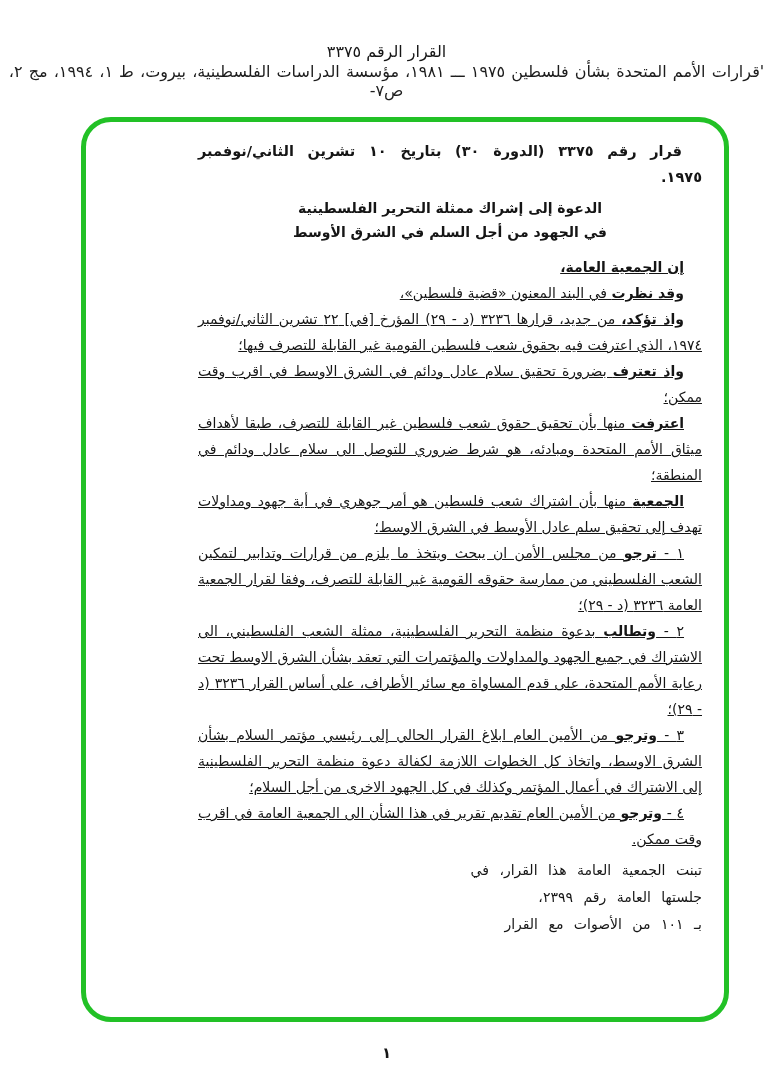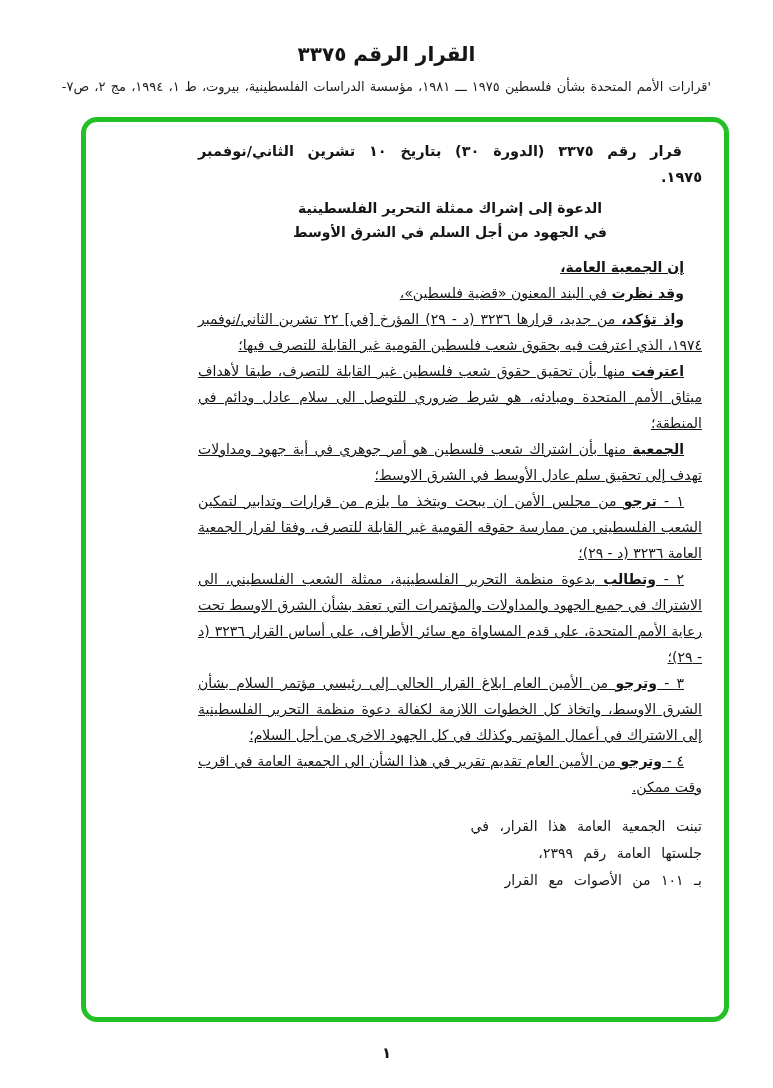--- a/index.html
+++ b/index.html
@@ -19,39 +19,39 @@
     width: 773px;
     height: 1088px;
     overflow: hidden;
     background: #ffffff;
   }
   .doc-header {
     text-align: center;
     padding-top: 42px;
   }
   .doc-title {
-    font-size: 20px;
-    font-weight: 700;
+    font-size: 16px;
+    font-weight: 400;
     margin: 0;
   }
   .doc-source {
-    font-size: 13px;
-    margin-top: 13px;
+    font-size: 16px;
+    margin-top: 1px;
     color: #1c1c1c;
     word-spacing: 1px;
   }
   .green-box {
     position: absolute;
     top: 117px;
     right: 44px;
     width: 648px;
     height: 905px;
     box-sizing: border-box;
     border: 5px solid #22c126;
-    border-radius: 16px;
+    border-radius: 30px;
     background: #ffffff;
   }
   .content {
     padding: 16px 22px 10px 112px;
     font-size: 14px;
     line-height: 26px;
     text-align: justify;
   }
   .date-line {
     margin: 0 0 2px 0;
@@ -70,21 +70,21 @@
   .res-heading.second { margin-bottom: 10px; }
   .para {
     margin: 0;
     text-indent: 18px;
     text-decoration: underline;
   }
   .para .lead { font-weight: 700; }
   .para .num { font-weight: 400; }
   .space-above { margin-top: 6px; }
   .closing {
-    margin-top: 13px;
+    margin-top: 5px;
     word-spacing: 6px;
   }
   .closing-line { line-height: 27px; }
   .page-number {
     position: absolute;
     bottom: 26px;
     left: 0;
     right: 0;
     text-align: center;
     font-weight: 700;
@@ -108,20 +108,21 @@
 
       <div class="res-heading first">الدعوة إلى إشراك ممثلة التحرير الفلسطينية</div>
       <div class="res-heading second">في الجهود من أجل السلم في الشرق الأوسط</div>
 
       <p class="para space-above"><span class="num"></span><strong class="lead">إن الجمعية العامة،</strong><span></span></p>
 
       <p class="para"><span class="num"></span><strong class="lead">وقد نظرت</strong><span> في البند المعنون «قضية فلسطين»،</span></p>
 
       <p class="para"><span class="num"></span><strong class="lead">واذ تؤكد،</strong><span> من جديد، قرارها ٣٢٣٦ (د - ٢٩) المؤرخ [في] ٢٢ تشرين الثاني/نوفمبر ١٩٧٤، الذي اعترفت فيه بحقوق شعب فلسطين القومية غير القابلة للتصرف فيها؛</span></p>
 
+      <p class="para"><span class="num"></span><strong class="lead">واذ تعترف</strong><span> بضرورة تحقيق سلام عادل ودائم في الشرق الاوسط في اقرب وقت ممكن؛</span></p>
 
       <p class="para"><span class="num"></span><strong class="lead">اعترفت</strong><span> منها بأن تحقيق حقوق شعب فلسطين غير القابلة للتصرف، طبقا لأهداف ميثاق الأمم المتحدة ومبادئه، هو شرط ضروري للتوصل الى سلام عادل ودائم في المنطقة؛</span></p>
 
       <p class="para"><span class="num"></span><strong class="lead">الجمعية</strong><span> منها بأن اشتراك شعب فلسطين هو أمر جوهري في أية جهود ومداولات تهدف إلى تحقيق سلم عادل الأوسط في الشرق الاوسط؛</span></p>
 
       <p class="para"><span class="num">١ - </span><strong class="lead">ترجو</strong><span> من مجلس الأمن ان يبحث ويتخذ ما يلزم من قرارات وتدابير لتمكين الشعب الفلسطيني من ممارسة حقوقه القومية غير القابلة للتصرف، وفقا لقرار الجمعية العامة ٣٢٣٦ (د - ٢٩)؛</span></p>
 
       <p class="para"><span class="num">٢ - </span><strong class="lead">وتطالب</strong><span> بدعوة منظمة التحرير الفلسطينية، ممثلة الشعب الفلسطيني، الى الاشتراك في جميع الجهود والمداولات والمؤتمرات التي تعقد بشأن الشرق الاوسط تحت رعاية الأمم المتحدة، على قدم المساواة مع سائر الأطراف، على أساس القرار ٣٢٣٦ (د - ٢٩)؛</span></p>
 
       <p class="para"><span class="num">٣ - </span><strong class="lead">وترجو</strong><span> من الأمين العام ابلاغ القرار الحالي إلى رئيسي مؤتمر السلام بشأن الشرق الاوسط، واتخاذ كل الخطوات اللازمة لكفالة دعوة منظمة التحرير الفلسطينية إلى الاشتراك في أعمال المؤتمر وكذلك في كل الجهود الاخرى من أجل السلام؛</span></p>

